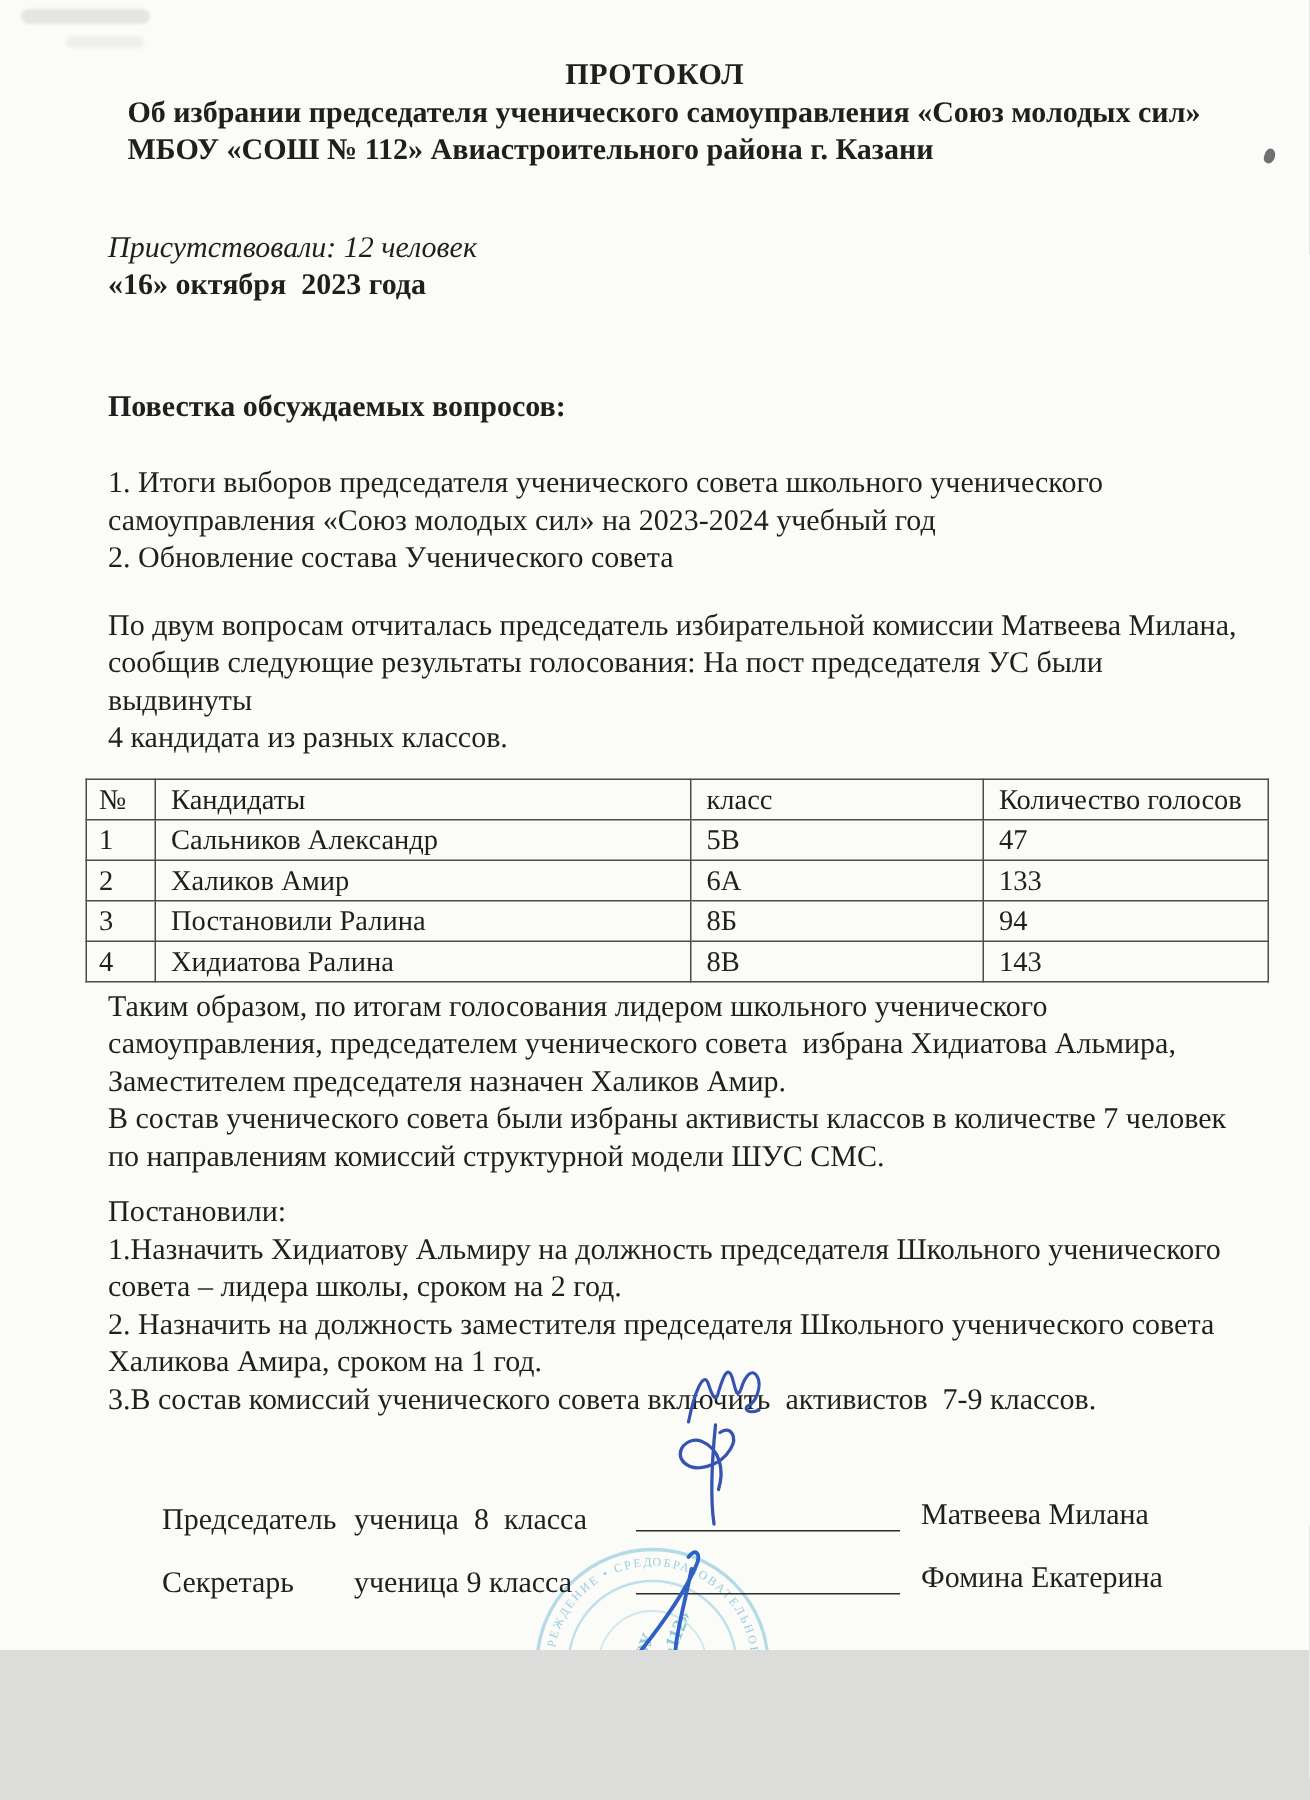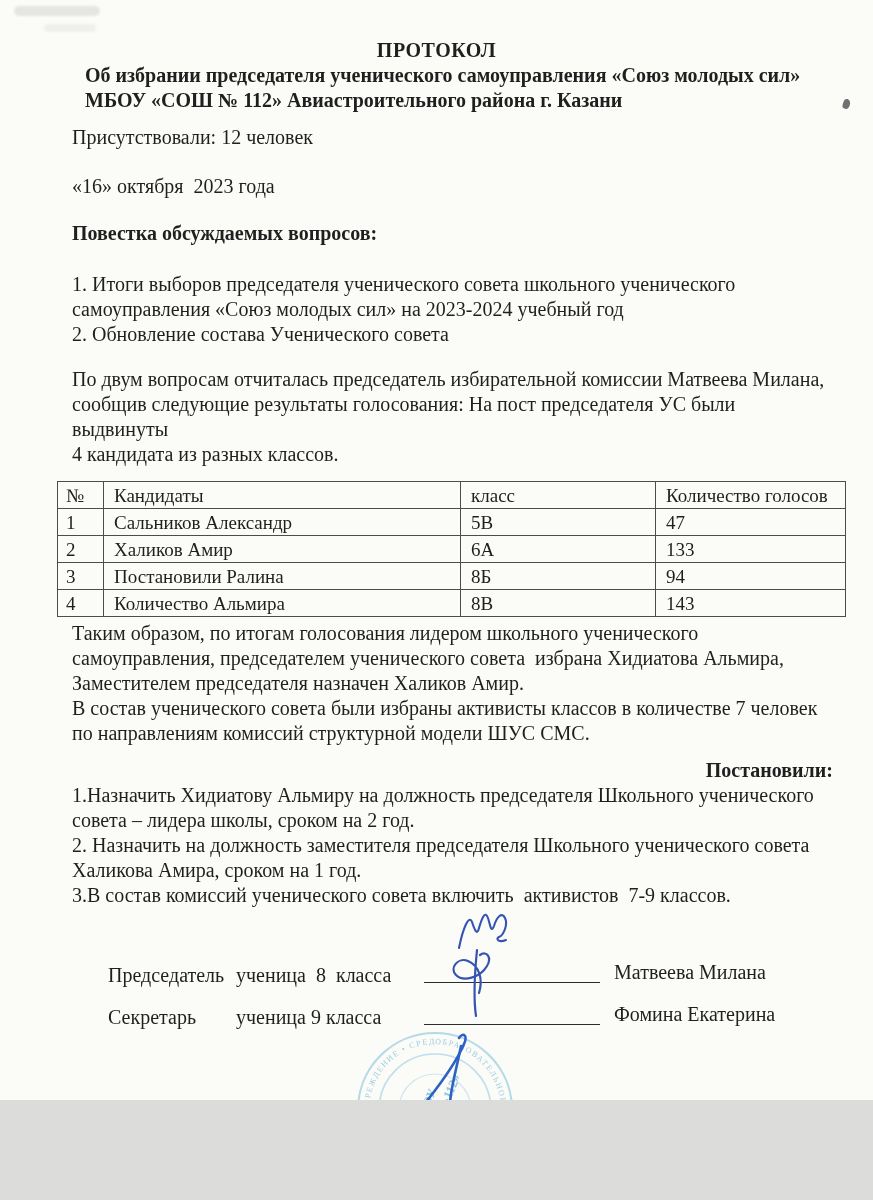--- a/index.html
+++ b/index.html
@@ -7,32 +7,32 @@
     position:relative;
     width:873px;height:1100px;
     margin:0 auto;
     background:#fbfbf8;
     overflow:hidden;
     font-family:"Liberation Serif","DejaVu Serif",serif;
     font-size:20px;line-height:25px;color:#1f1f1f;
   }
   .content{position:relative;z-index:2;padding:0 40px 0 72px;}
   .line{white-space:pre-wrap;}
-  .b{font-weight:normal;margin-top:24px;}
+  .b{font-weight:bold;}
   .doc-title{margin-top:38px;text-align:center;font-weight:bold;letter-spacing:.5px;position:relative;left:-16px;}
   .subtitle{margin-left:13px;font-weight:bold;}
-  .attendees{margin-top:12px;}
-  .agenda-head{margin-top:22px;font-weight:bold;}
+  .attendees{margin-top:40px;font-style:italic;}
+  .agenda-head{margin-top:56px;font-weight:bold;}
   .agenda-lines{margin-top:26px;}
   .report{margin-top:20px;}
   table.results{border-collapse:collapse;margin:14px 0 0 -15px;width:788px;table-layout:fixed;font-size:19px;line-height:23px;}
   table.results td{border:1.6px solid #4c4c4c;height:24px;padding:1px 4px 1px 10px;vertical-align:middle;overflow:hidden;}
   table.results td.num{padding-left:8px;}
   .summary{margin-top:4px;}
-  .resolution-head{margin-top:12px;font-weight:bold;text-align:right;}
+  .resolution-head{margin-top:12px;font-weight:normal;}
   .sig-block{margin-top:38px;}
   .sig-row{display:flex;align-items:flex-end;height:42px;margin-left:36px;}
   .sig-role{width:128px;}
   .sig-detail{width:188px;}
   .sig-line{width:176px;height:30px;border-bottom:1.6px solid #2c2c2c;margin:0 14px 5px 0;}
   .sig-name{margin-bottom:3px;}
   .dir-row{display:flex;margin-top:76px;position:relative;z-index:3;}
   .dir-label{margin-left:163px;}
   .dir-name{margin-left:44px;}
   .overlay{position:absolute;pointer-events:none;}
@@ -105,21 +105,21 @@
           <td>133</td>
         </tr>
         <tr>
           <td class="num">3</td>
           <td>Постановили Ралина</td>
           <td>8Б</td>
           <td>94</td>
         </tr>
         <tr>
           <td class="num">4</td>
-          <td>Количество Альмира</td>
+          <td>Хидиатова Ралина</td>
           <td>8В</td>
           <td>143</td>
         </tr>
       </tbody>
     </table>
 
     <div class="summary">
       <div class="line">Таким образом, по итогам голосования лидером школьного ученического</div>
       <div class="line">самоуправления, председателем ученического совета  избрана Хидиатова Альмира,</div>
       <div class="line">Заместителем председателя назначен Халиков Амир.</div>

